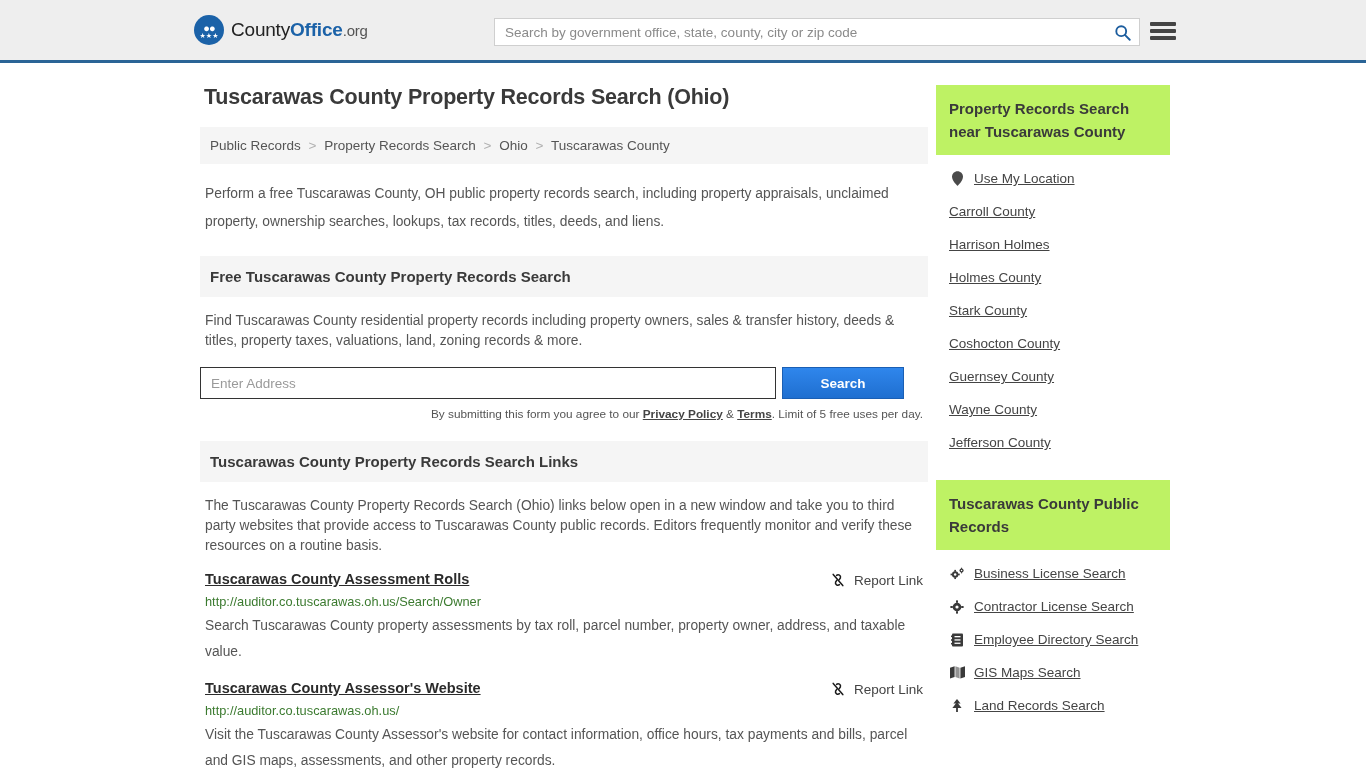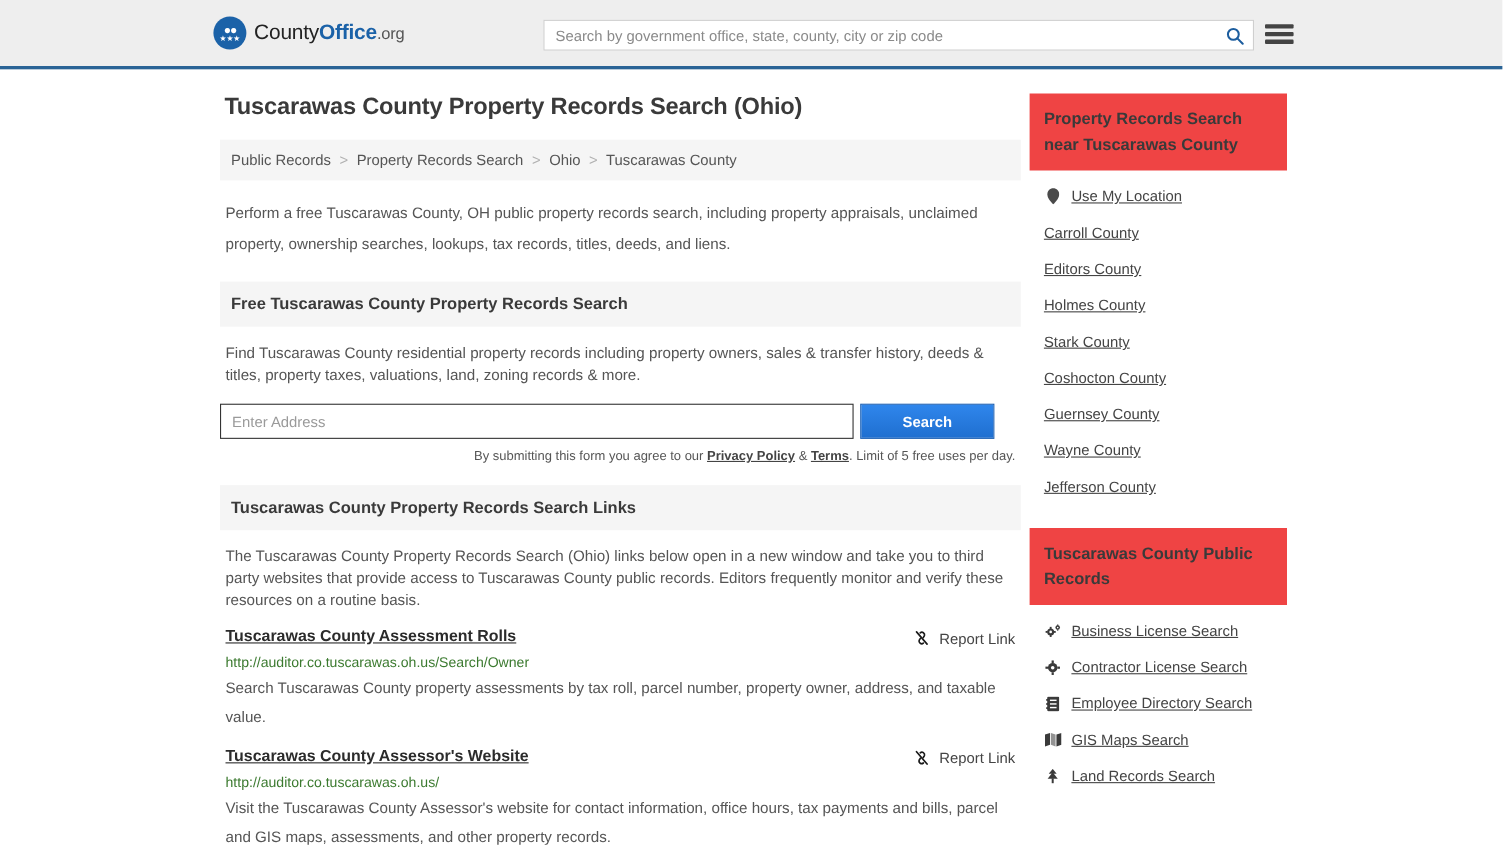--- a/index.html
+++ b/index.html
@@ -176,21 +176,21 @@
   .report-link {
     display: flex; align-items: center; gap: 8px;
     font-size: 13.5px; color: #444444; cursor: pointer; white-space: nowrap;
     margin-top: 1px;
   }
   .result-url { font-size: 12.8px; color: #3b7a2f; margin-top: 6px; }
   .result-desc { font-size: 13.8px; line-height: 26px; color: #555555; margin-top: 4px; }
 
   
   .side-box-head {
-    background: #ef4444;
+    background: #bef264;
     padding: 12px 13px;
     font-size: 15px;
     font-weight: bold;
     color: #3a3a3a;
     line-height: 23px;
   }
   .side-list { padding: 6px 0 0 13px; }
   .side-item {
     display: flex; align-items: center; gap: 9px;
     padding: 10px 0 8px 0;
@@ -310,21 +310,21 @@
               <path d="M6 0C2.7 0 0 2.7 0 6c0 4.5 6 10 6 10s6-5.5 6-10c0-3.3-2.7-6-6-6z"></path>
             </svg>
           </span>
           <a href="#">Use My Location</a>
         </div>
 
         <div class="side-item">
           <a href="#">Carroll County</a>
         </div>
         <div class="side-item">
-          <a href="#">Editors County</a>
+          <a href="#">Harrison Holmes</a>
         </div>
         <div class="side-item">
           <a href="#">Holmes County</a>
         </div>
         <div class="side-item">
           <a href="#">Stark County</a>
         </div>
         <div class="side-item">
           <a href="#">Coshocton County</a>
         </div>

